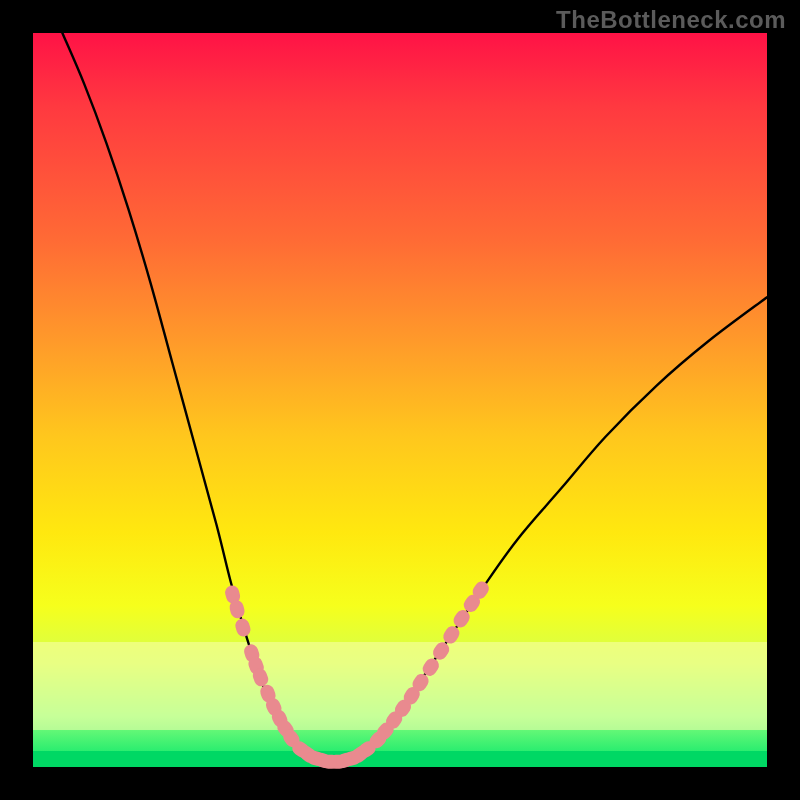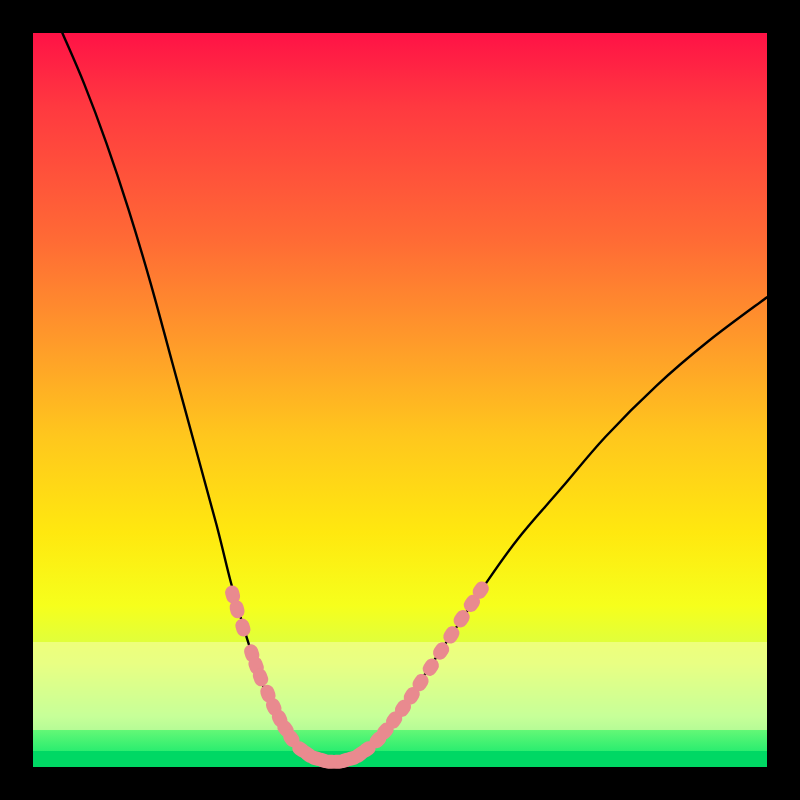--- a/index.html
+++ b/index.html
@@ -77,20 +77,21 @@
   }
   .marker {
     fill: #e98a8f;
     stroke: none;
   }
 </style>
 </head>
 <body>
 
 <div class="frame">
+  <div class="watermark">TheBottleneck.com</div>
 
   <div class="plot">
     <div class="gradient"></div>
 
     <div class="band" style="top:609px;height:88px;background:#f9ffb0;opacity:0.55;"></div>
     <div class="band" style="top:718px;height:16px;background:#00d864;"></div>
 
     <svg class="curve" viewBox="0 0 734 734">
       <path id="vcurve" class="black-curve" d="M 29.36 0 C 33.3236 9.248399999999998, 43.4528 31.56199999999999, 51.38 51.379999999999995 C 59.3072 71.19800000000001, 65.4728 87.63960000000003, 73.4 110.10000000000002 C 81.3272 132.56040000000002, 87.4928 151.05719999999997, 95.42 176.15999999999997 C 103.3472 201.26279999999997, 109.5128 221.8148, 117.44 249.56 C 125.3672 277.3052, 131.5328 301.23359999999997, 139.46 330.29999999999995 C 147.3872 359.36639999999994, 153.5528 381.97360000000003, 161.48 411.04 C 169.4072 440.1064, 176.894 466.67719999999997, 183.5 491.78 C 190.106 516.8828, 192.89520000000002 530.682, 198.18 550.5 C 203.4648 570.318, 207.5752 584.7044, 212.85999999999999 601.88 C 218.14479999999998 619.0556, 222.2552 631.3868, 227.54 645.92 C 232.82479999999998 660.4531999999999, 236.9352 671.3898, 242.22 682.62 C 247.5048 693.8502, 251.6152 701.17552, 256.9 708.31 C 262.1848 715.4444799999999, 266.29519999999997 718.55664, 271.58 722.256 C 276.8648 725.9553599999999, 280.9752 727.40868, 286.26 728.862 C 291.5448 730.3153199999999, 295.6552 730.33, 300.94 730.33 C 306.2248 730.33, 310.3352 730.3153199999999, 315.62 728.862 C 320.9048 727.40868, 325.0152 725.9553599999999, 330.3 722.256 C 335.58480000000003 718.55664, 338.37399999999997 715.4444799999999, 344.97999999999996 708.31 C 351.58599999999996 701.17552, 359.0728 693.8502, 367 682.62 C 374.9272 671.3898, 379.77160000000003 660.4531999999999, 389.02000000000004 645.92 C 398.26840000000004 631.3868, 407.81039999999996 617.7343999999999, 418.37999999999994 601.88 C 428.9495999999999 586.0256, 435.8492 575.0156000000001, 447.74 557.84 C 459.6308 540.6644, 469.9068 524.9568, 484.44 506.46000000000004 C 498.9732 487.96320000000003, 512.6256000000001 473.5768, 528.48 455.08 C 544.3344 436.5832, 555.3444 422.1968, 572.52 403.7 C 589.6956 385.2032, 605.4032 369.49559999999997, 623.9 352.32 C 642.3968 335.1444, 655.462 324.1344, 675.28 308.28000000000003 C 695.098 292.42560000000003, 723.4304 272.16720000000004, 734 264.24"></path>
       <g id="marker-group">

